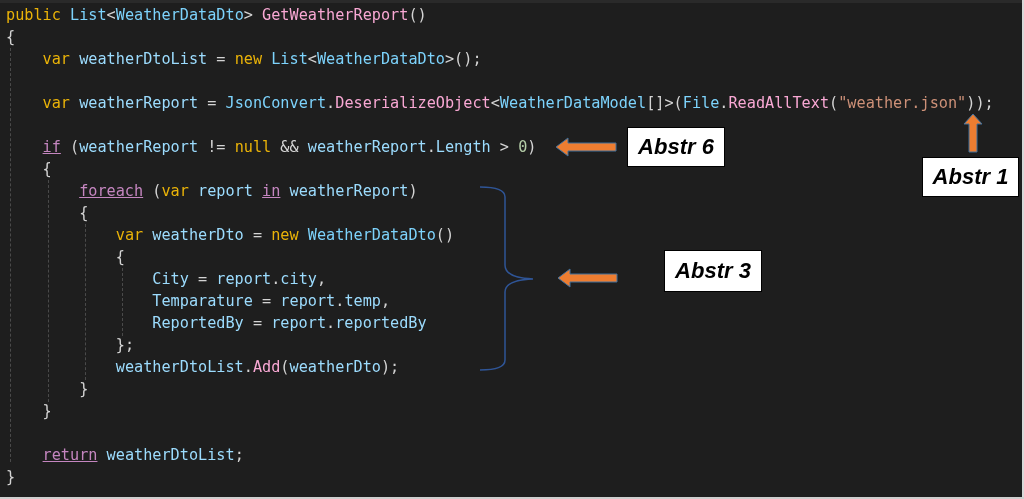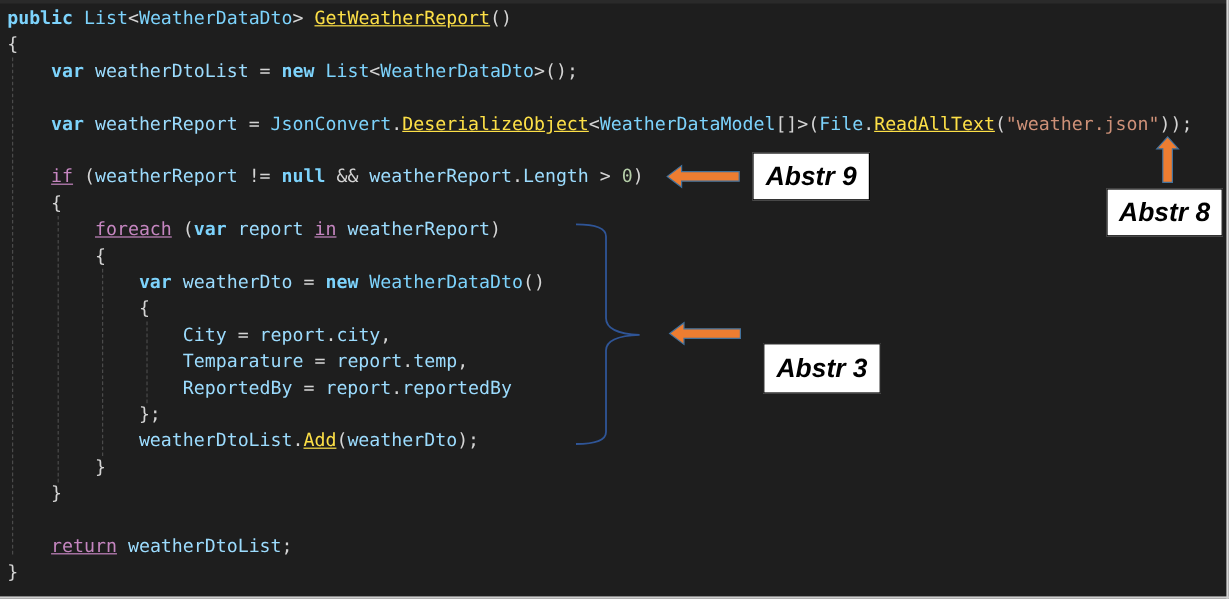--- a/index.html
+++ b/index.html
@@ -1,23 +1,23 @@
 <!DOCTYPE html>
 <html><head>
 <meta charset="utf-8">
 <style>
   html, body { margin:0; padding:0; }
   body { width:1024px; height:499px; background:#1e1e1e; overflow:hidden; position:relative;
          font-family:"DejaVu Sans Mono", "Liberation Mono", monospace; }
   .code { position:absolute; left:6px; top:4px; font-size:15.2px; line-height:22px; color:#d4d4d4; white-space:pre; }
   .line { height:22px; position:relative; }
-  .kw { color:#7dd3fc;font-weight:bold; }
+  .kw { color:#eab308; }
   .ctl { color:#c586c0;text-decoration:underline; }
   .type { color:#7dd3fc; }
-  .fn { color:#fde047;text-decoration:underline; }
+  .fn { color:#f9a8d4; }
   .var { color:#9cdcfe;text-align:right; }
   .str { color:#ce9178; }
   .num { color:#b5cea8; }
   .punc { color:#d4d4d4; }
   .guide { position:absolute; width:0; border-left:1px dashed #4a4a4a; }
   .callout { position:absolute; background:#fff; border:1.5px solid #000; color:#000;
              font-family:"Liberation Sans", sans-serif; font-style:italic; font-weight:bold; font-size:22px;
              display:flex; align-items:center; justify-content:center; }
   .topfade { position:absolute; left:0; top:0; width:1024px; height:3px; background:#2a2a2a; }
   .edge { position:absolute; right:0; top:0; width:2px; height:499px; background:#d8d8d8; }
@@ -46,23 +46,23 @@
   </g>
 
   <g>
     <polygon id="arrow3" points="558,278 570,269 570,274 617,274 617,282 570,282 570,287" fill="#ed7d31" stroke="#41719c" stroke-width="1"></polygon>
   </g>
 
   <path id="brace" d="M480,187 Q505,187 505,197 L505,265 Q505,278 533,279 Q505,280 505,292 L505,360 Q505,370 480,370" fill="none" stroke-width="1.5" stroke="#2f5597"></path>
 </svg>
 
 <div class="callout" style="left:627px; top:127px; width:96px; height:38px;">
-  <span>Abstr 9</span>
+  <span>Abstr 6</span>
 </div>
 <div class="callout" style="left:922px; top:157px; width:95px; height:38px;">
-  <span>Abstr 8</span>
+  <span>Abstr 1</span>
 </div>
-<div class="callout" style="left:636px; top:250px; width:96px; height:40px;margin-top:36px;">
+<div class="callout" style="left:664px; top:250px; width:96px; height:40px;">
   <span>Abstr 3</span>
 </div>
 
 <div class="edge"></div>
 <div class="bottomedge"></div>
 
 </body></html>

